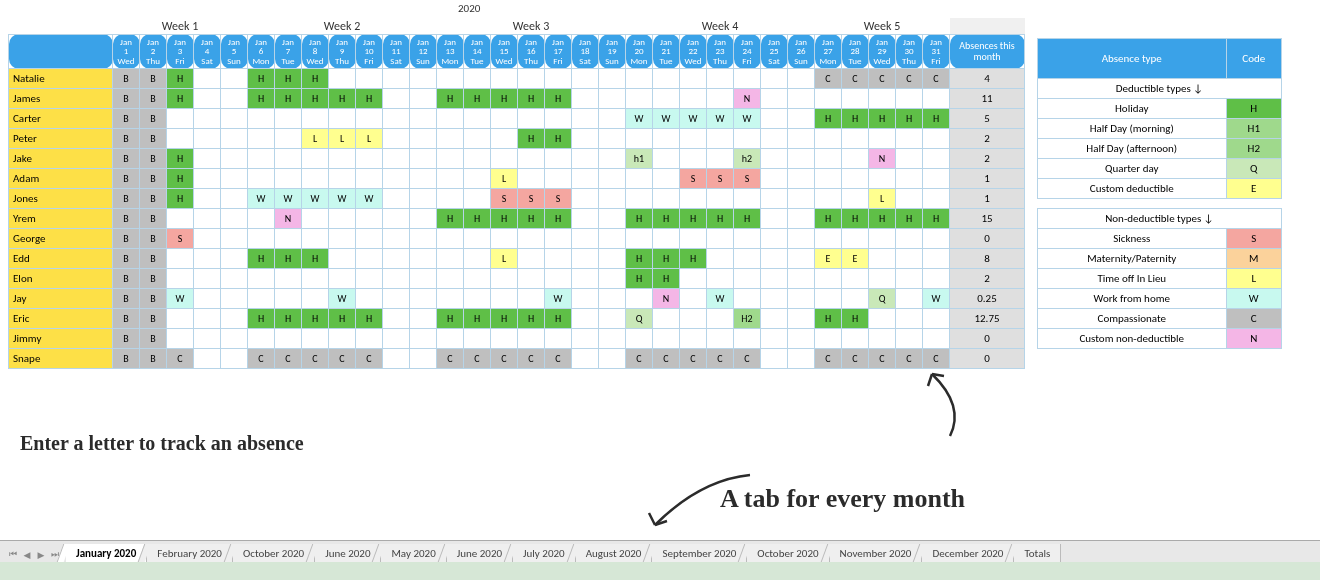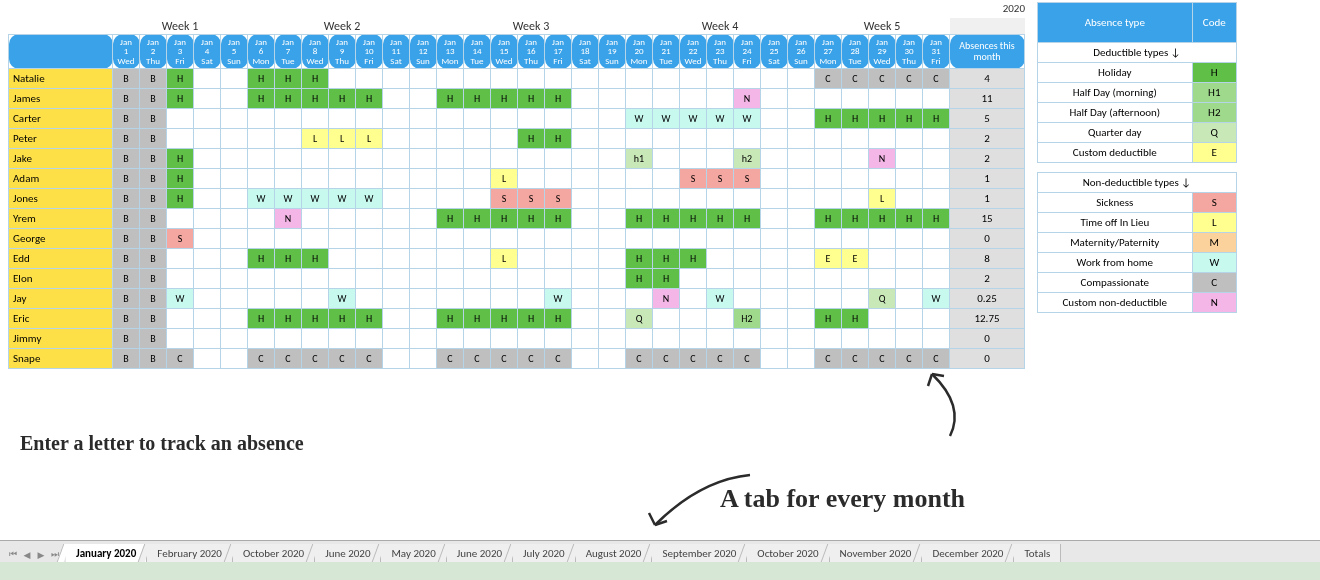--- a/index.html
+++ b/index.html
@@ -2,21 +2,21 @@
 <html><head>
 <meta charset="utf-8">
 <style>
   * { box-sizing: border-box; margin: 0; padding: 0; }
   body { font-family: Calibri, Arial, sans-serif; font-size: 11px; background: #fff; width: 1320px; height: 580px; overflow: hidden; position: relative; }
   
   .sheet { display: flex; padding: 2px 0 0 8px; }
   .main-grid { flex: 0 0 auto; }
   .legend { margin-left: 12px; flex: 0 0 auto; }
   
-  .year-row { text-align: right; font-size: 11px; color: #333; height: 16px; padding-left: 450px; }
+  .year-row { text-align: left; font-size: 11px; color: #333; height: 16px; padding-left: 450px; }
   
   table { border-collapse: collapse; }
   th, td { border: 1px solid #b6d4e8; padding: 0; text-align: center; font-weight: normal; height: 20px; }
   
   .name-col { width: 104px; text-align: left; padding-left: 4px; background: #fff; }
   .day-col { width: 27px; font-size: 10px; }
   .abs-col { width: 75px; background: #f0f0f0; }
   
   .week-head th { border: none; border-bottom: 1px solid #b6d4e8; font-size: 12px; color: #333; height: 16px; }
   .date-head th { background: #3aa2e8; color: #fff; font-size: 9px; line-height: 1.1; padding: 2px 0; border-radius: 10px; }
@@ -36,21 +36,21 @@
   .c-E  { background: #ffff8f; }
   .c-S  { background: #f4a6a0; }
   .c-M  { background: #fbd29b; }
   .c-L  { background: #ffff8f; }
   .c-W  { background: #c8f9ef; }
   .c-N  { background: #f4b6e6; }
   .c-h1 { background: #c9e8b8; }
   .c-h2 { background: #c9e8b8; }
   
   
-  .legend table { width: 200px; }
+  .legend table { width: 245px; margin-top: 36px; }
   .legend th { background: #3aa2e8; color:#fff; height: 40px; font-size:11px; }
   .legend td { height: 20px; }
   .legend .lbl { text-align: center; padding: 0 4px; width: 170px; }
   .legend .code { width: 50px; text-align:center; }
   .legend .section-head td { font-size:11px; background:#fff; }
   
   .annotations { position: absolute; left: 20px; top: 432px; font-family: Georgia, 'Times New Roman', serif; font-weight: bold; color: #2b2b2b; }
   .ann1 { font-size: 20px; }
   .ann2 { position: absolute; left: 720px; top: 484px; font-family: Georgia, serif; font-weight: bold; font-size: 26px; color:#2b2b2b;}
   .ann3 { position: absolute; left: 1200px; top: 552px; font-family: Georgia, serif; font-weight: bold; font-size: 18px; color:#2b2b2b;}
@@ -685,26 +685,26 @@
             <td colspan="2" style="border: none; height: 10px;"></td>
           </tr>
           <tr class="section-head">
             <td colspan="2">Non-deductible types ↓</td>
           </tr>
           <tr>
             <td class="lbl">Sickness</td>
             <td class="code c-S">S</td>
           </tr>
           <tr>
+            <td class="lbl">Maternity/Paternity</td>
+            <td class="code c-M">M</td>
+          </tr>
+          <tr>
             <td class="lbl">Time off In Lieu</td>
             <td class="code c-L">L</td>
-          </tr>
-          <tr>
-            <td class="lbl">Maternity/Paternity</td>
-            <td class="code c-M">M</td>
           </tr>
           <tr>
             <td class="lbl">Work from home</td>
             <td class="code c-W">W</td>
           </tr>
           <tr>
             <td class="lbl">Compassionate</td>
             <td class="code c-C">C</td>
           </tr>
           <tr>

